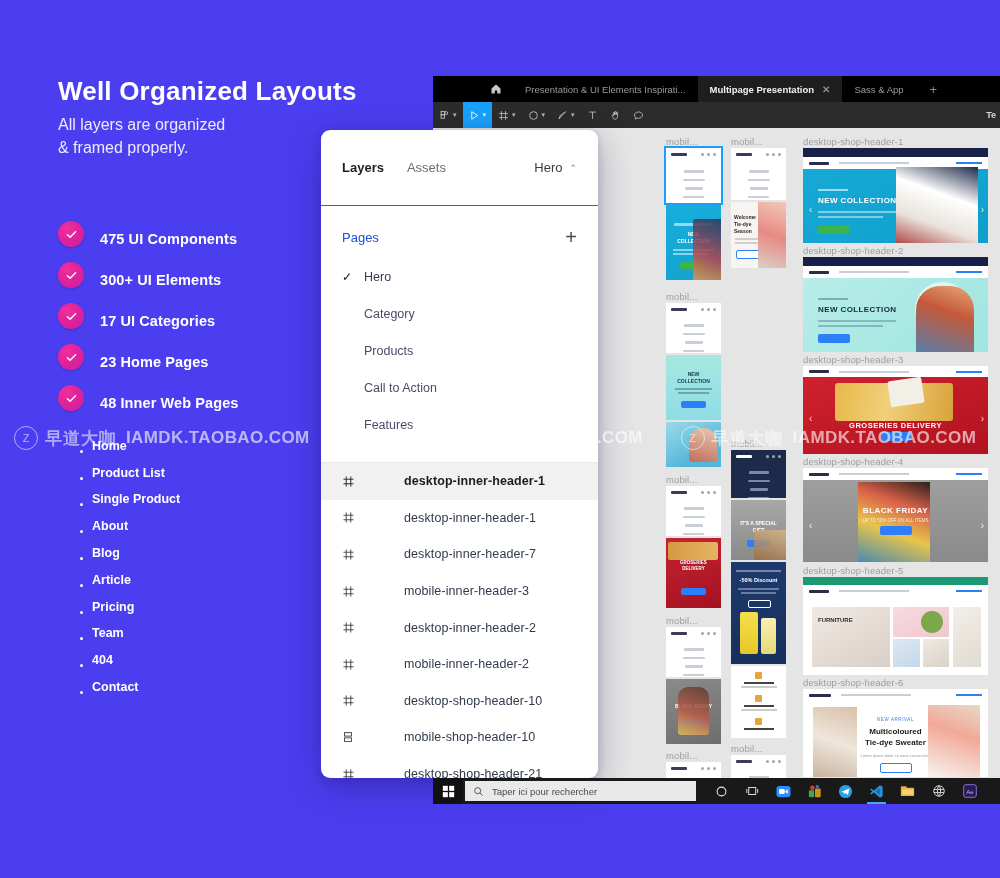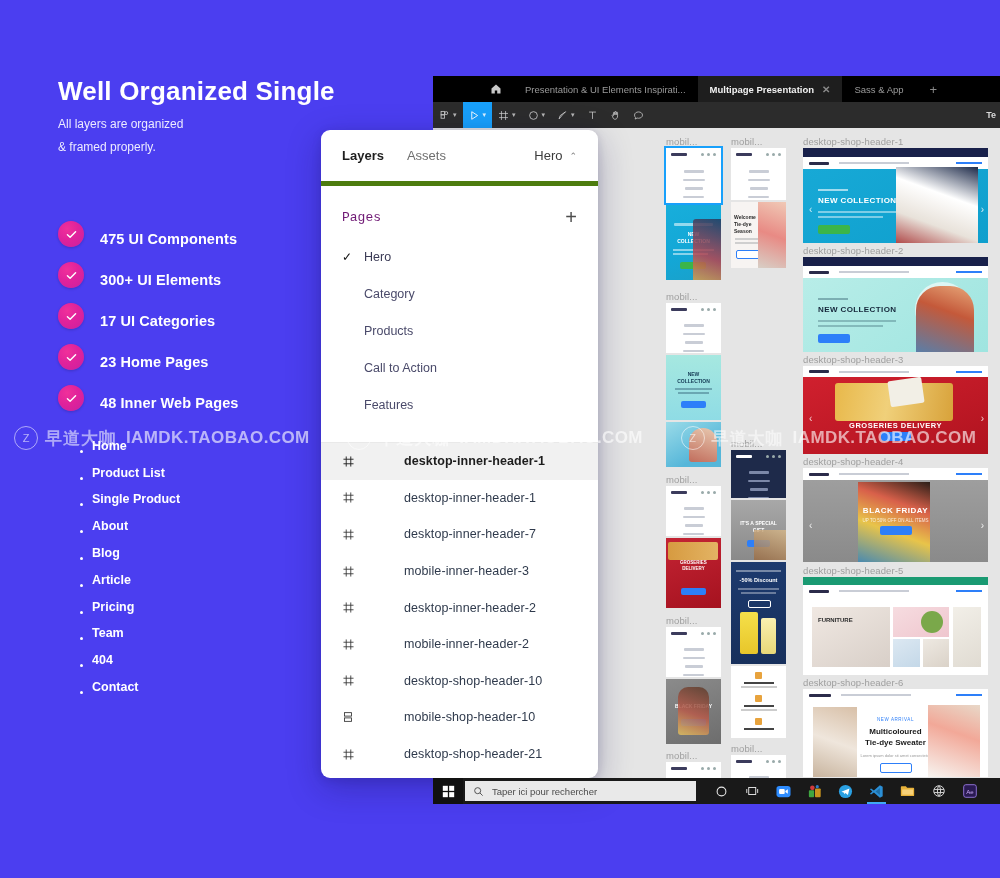--- a/index.html
+++ b/index.html
@@ -11,21 +11,21 @@
   }
   .stage{position:absolute;inset:0;width:1000px;height:878px;overflow:hidden;}
 
   
   .headline{
     position:absolute;left:58px;top:76px;width:420px;
     font-size:26px;font-weight:bold;color:#ffffff;letter-spacing:.2px;
   }
   .subhead{
     position:absolute;left:58px;top:113px;width:320px;
-    font-size:12px;line-height:23px;color:#EDEBFF;font-weight:400;
+    font-size:16px;line-height:23px;color:#EDEBFF;font-weight:400;
   }
   .features{position:absolute;left:58px;top:206px;width:300px;}
   .feature{display:flex;align-items:flex-end;height:41px;}
   .fcircle{
     width:26px;height:26px;border-radius:50%;flex:0 0 26px;
     background:radial-gradient(circle at 35% 30%, #F0309A 0%, #E0229B 45%, #C9219F 100%);
     display:flex;align-items:center;justify-content:center;
     box-shadow:0 1px 3px rgba(0,0,0,.18);
   }
   .fcircle svg{width:13px;height:13px;display:block;}
@@ -66,28 +66,28 @@
   .mlink{height:2.5px;background:#c9cdd6;border-radius:1px;margin:6px auto;}
   .hero-band{position:relative;width:100%;}
 
   
   .panel{
     position:absolute;left:321px;top:130px;width:277px;height:648px;
     background:#FFFFFF;border-radius:9px;
     box-shadow:0 10px 34px rgba(20,15,80,.30), 0 2px 10px rgba(20,15,80,.14);
     overflow:hidden;
   }
-  .panel-head{height:45px;display:flex;align-items:center;padding:3px 21px;border-bottom:5px solid #4d7c0f;text-align:right;}
+  .panel-head{height:45px;display:flex;align-items:center;padding:15px 21px;border-bottom:1px solid #4d7c0f;text-align:right;}
   .ph-tab{font-size:13px;color:#6f6f6f;margin-right:23px;}
   .ph-tab.active{color:#1f1f1f;font-weight:bold;}
   .ph-right{margin-left:auto;display:flex;align-items:center;font-size:13px;color:#3b3b3b;}
   .ph-right .chev{margin-left:7px;font-size:9px;color:#7a7a7a;}
 
   .pages-head{display:flex;align-items:center;padding:0 21px;height:42px;margin-top:10px;}
-  .pages-title{font-size:13px;color:#701a75;font-family:Liberation Mono, monospace;}
+  .pages-title{font-size:13px;color:#1d4ed8;}
   .plus{margin-left:auto;font-size:20px;color:#4d4d4d;line-height:1;font-weight:300;}
 
   .page-row{display:flex;align-items:center;height:37px;padding:0 21px;}
   .page-check{width:22px;flex:0 0 22px;font-size:12px;color:#111;}
   .page-name{font-size:12.5px;color:#4A4A6A;}
   .page-row.current .page-name{color:#3A3A55;}
 
   .panel-div{height:1px;background:#E9E9E9;margin-top:3px;}
 
   .layer-row{display:flex;align-items:center;height:36.6px;padding:0 21px;}
@@ -112,21 +112,21 @@
   .wm-badge{width:22px;height:22px;border-radius:50%;border:1.6px solid rgba(255,255,255,.55);
     display:flex;align-items:center;justify-content:center;font-size:11px;color:rgba(255,255,255,.6);flex:0 0 22px;}
   .wm-cn{font-size:17px;color:rgba(255,255,255,.55);margin-left:7px;font-weight:bold;letter-spacing:1px;white-space:nowrap;}
   .wm-en{font-size:17px;color:rgba(255,255,255,.62);margin-left:9px;font-weight:bold;letter-spacing:.4px;white-space:nowrap;}
 </style>
 </head>
 <body>
 
 <div class="stage">
 
-  <div class="headline">Well Organized Single</div>
+  <div class="headline">Well Organized Layouts</div>
   <div class="subhead">
     <div>All layers are organized</div>
     <div>&amp; framed properly.</div>
   </div>
 
   <div class="features">
     <div class="feature">
       <span class="fcircle">
         <svg viewBox="0 0 16 16">
             <path d="M3 8.4 L6.3 11.4 L13 4.7" fill="none" stroke="#fff" stroke-width="1.8" stroke-linecap="round" stroke-linejoin="round"></path>

